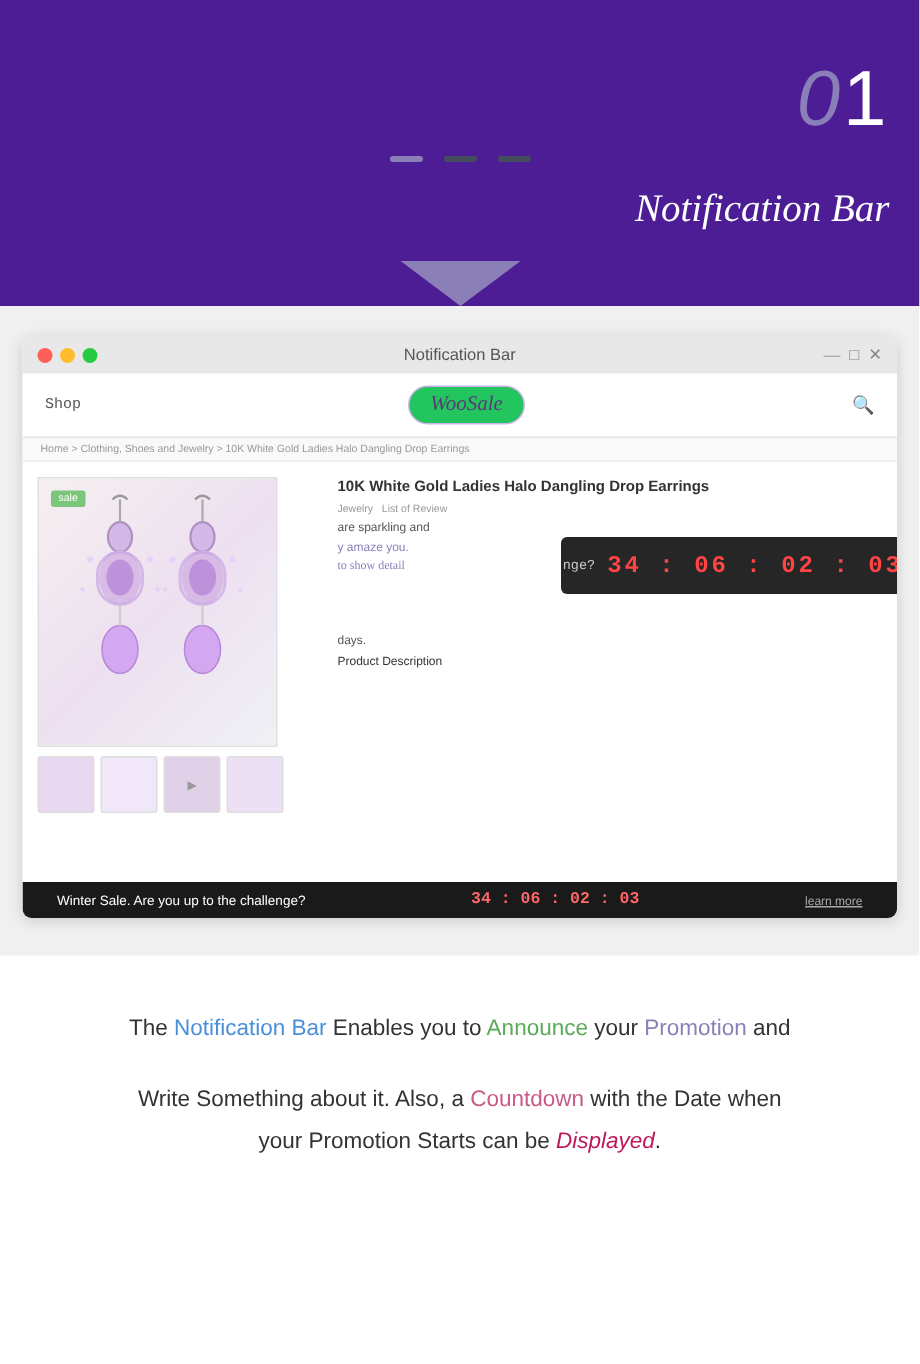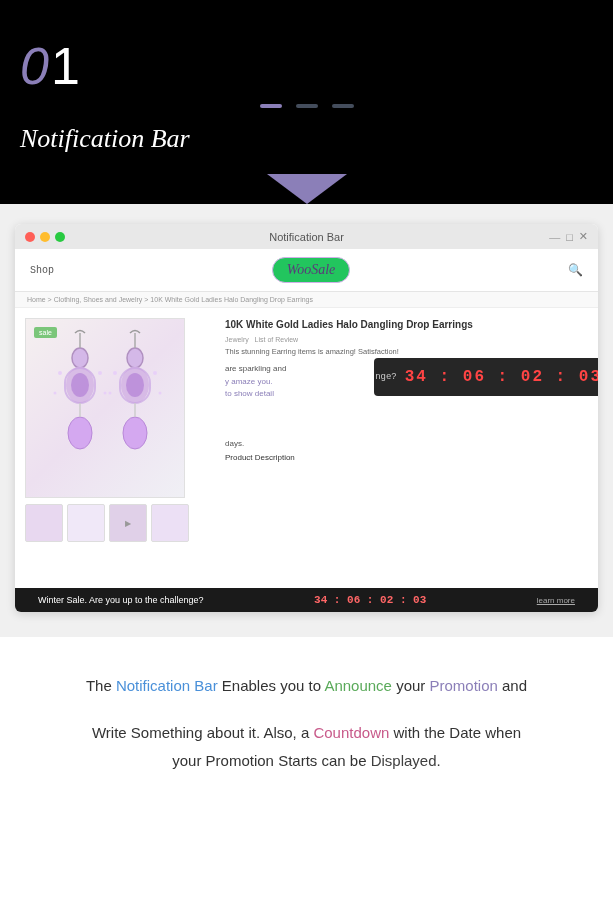--- a/index.html
+++ b/index.html
@@ -6,22 +6,22 @@
     body {
       font-family: Georgia, 'Times New Roman', serif;
       background: #fff;
       width: 613px;
       min-height: 909px;
       overflow-x: hidden;
     }
 
     
     .hero-section {
-      background: #000000;
-      text-align: left;
+      background: #4c1d95;
+      text-align: right;
       padding: 40px 20px 0 20px;
       position: relative;
     }
 
     .hero-number {
       font-size: 52px;
       font-weight: 300;
       color: #fff;
       letter-spacing: 2px;
       font-family: Arial, sans-serif;
@@ -298,20 +298,21 @@
       color: #333;
       margin-bottom: 3px;
     }
 
     .product-amaze span { color: #8b7fb8; }
 
     .to-show-detail {
       font-size: 8px;
       color: #555;
       margin-bottom: 21px;
+      font-family: Liberation Serif, serif;
     }
 
     .to-show-detail a { color: #8b7fb8; }
 
     .product-days {
       font-size: 8px;
       color: #555;
       margin-top: 41px;
     }
 
@@ -359,21 +360,21 @@
       font-size: 15px;
       color: #333;
       line-height: 1.9;
       font-family: Arial, sans-serif;
     }
 
     .text-section .highlight-blue { color: #4a90d9; }
     .text-section .highlight-green { color: #5aaa5a; }
     .text-section .highlight-purple { color: #8b7fb8; }
     .text-section .highlight-pink { color: #c85a8a; }
-    .text-section .highlight-red { color: #404040; }
+    .text-section .highlight-red { color: #be185d; font-style: italic; }
 
     .text-block-1 { margin-bottom: 18px; }
     .text-block-2 { }
 
   </style>
 </head>
 <body>
 
 <div class="hero-section">
   <div class="hero-number">
@@ -461,21 +462,20 @@
           <div class="thumbnail" style="background:#ece0f5;"></div>
         </div>
       </div>
 
       <div class="product-info">
         <div class="product-title">10K White Gold Ladies Halo Dangling Drop Earrings</div>
         <div class="product-meta">
           <span>Jewelry</span> &nbsp;
           <span>List of Review</span>
         </div>
-        <div class="product-description">This stunning Earring items is amazing! Satisfaction!</div>
 
         <div class="countdown-overlay">
           <span class="countdown-question">nge?</span>
           <span class="countdown-timer">34 : 06 : 02 : 03</span>
         </div>
 
         <div class="product-hover-text">are sparkling and</div>
         <div class="product-amaze">
           <span style="color:#8b7fb8;">y amaze you.</span>
         </div>

